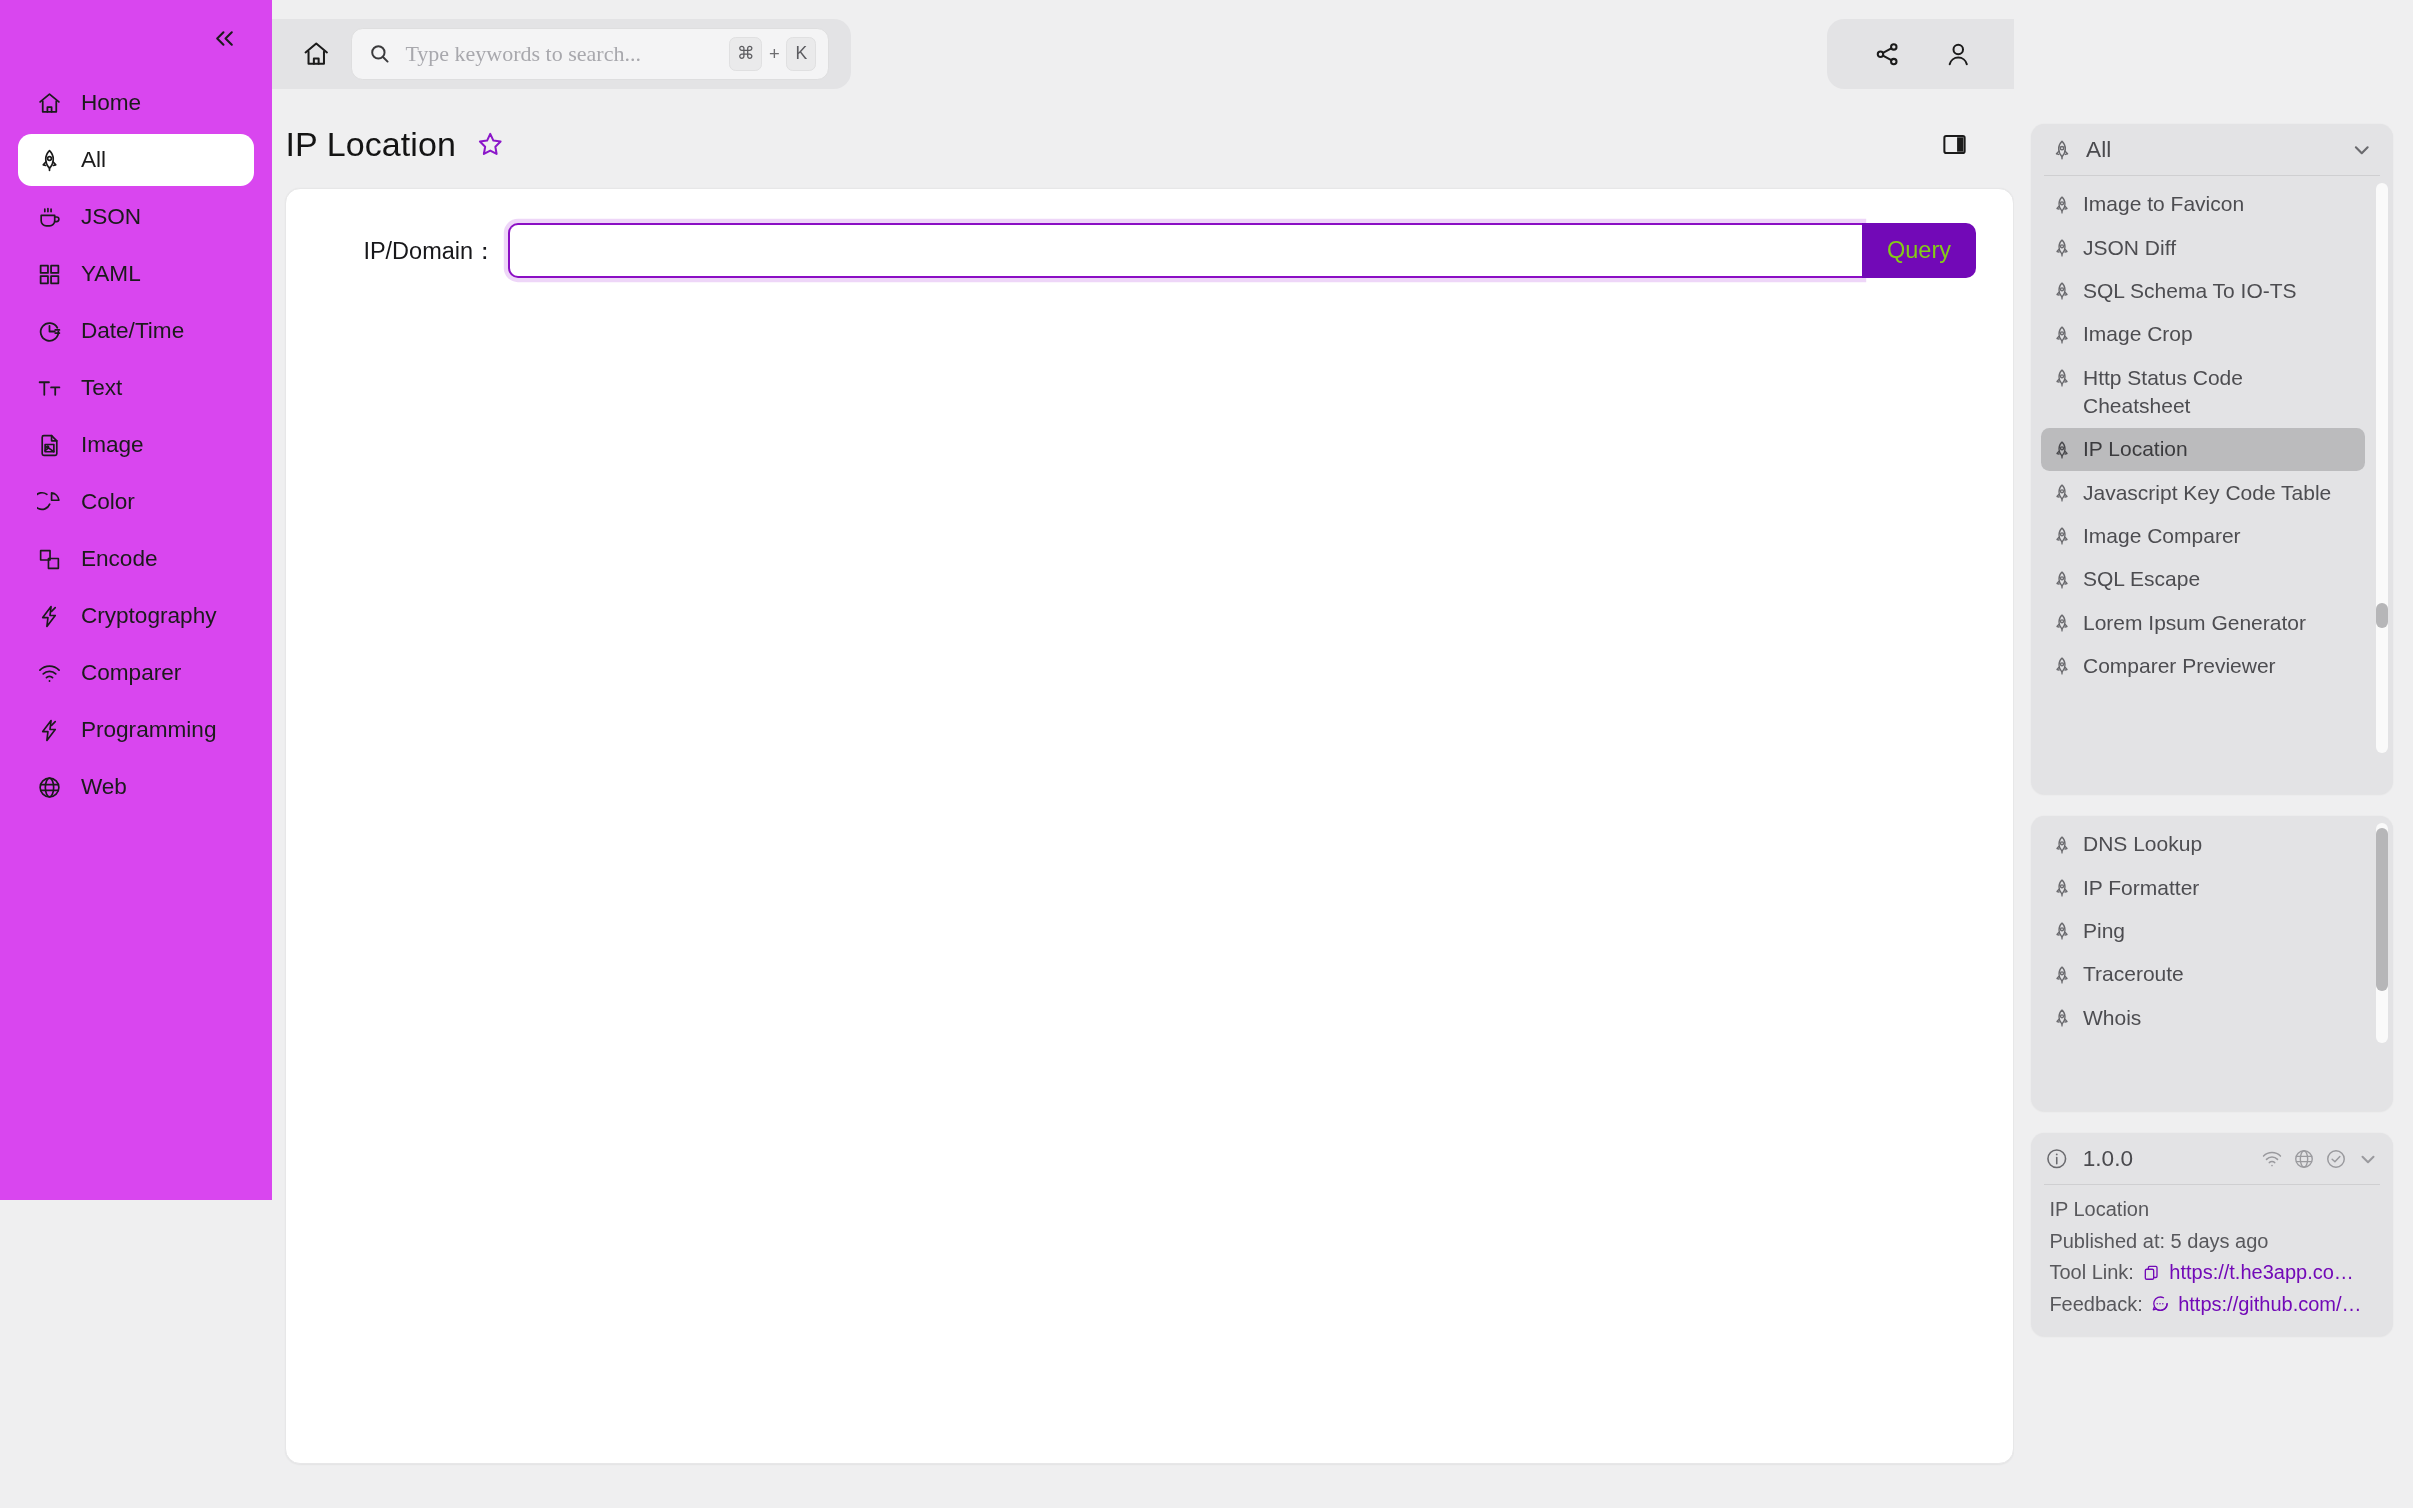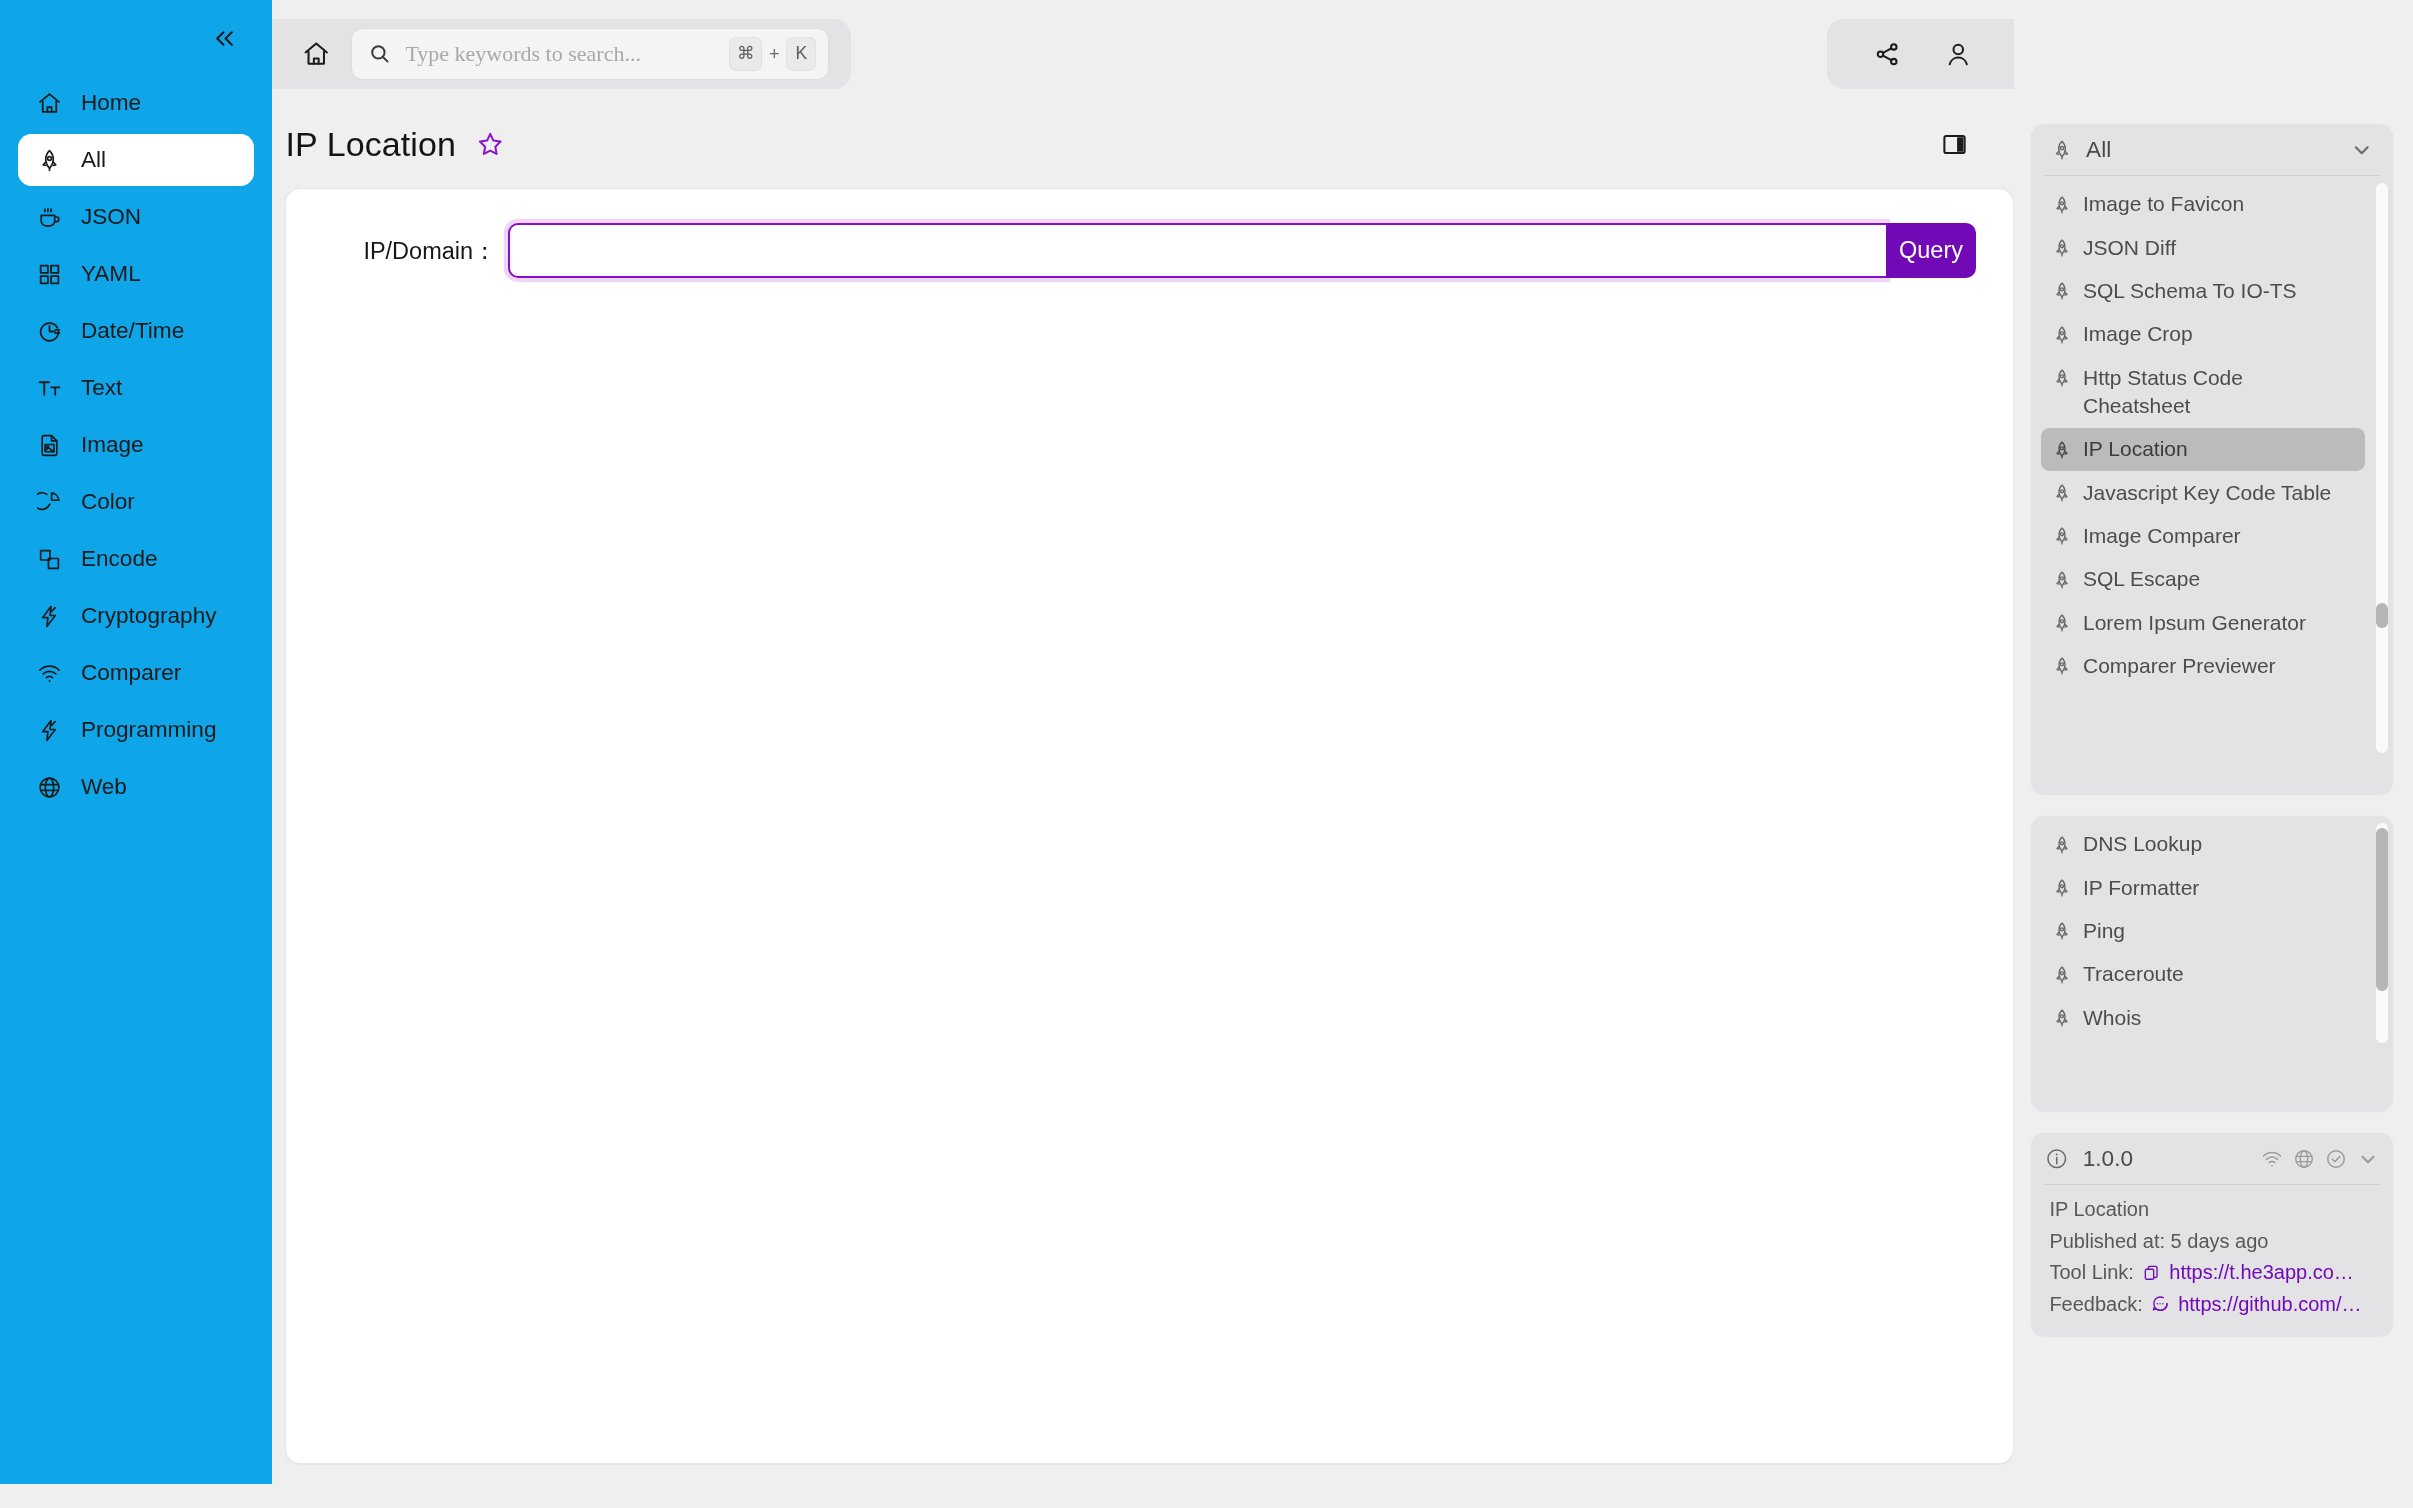--- a/index.html
+++ b/index.html
@@ -6,22 +6,22 @@
   html, body {
     width: 2413px; height: 1508px;
     background: #efeff0;
     font-family: "Liberation Sans", sans-serif;
     overflow: hidden;
   }
   .app { display: flex; width: 2413px; height: 1508px; }
 
   
   .sidebar {
-    width: 272px; height: 1484px;
-    background: #0ea5e9;
+    width: 272px; height: 1200px;
+    background: #d946ef;
     flex: 0 0 272px;
     position: relative;
   }
   .collapse-row { height: 77px; display: flex; align-items: center; justify-content: flex-end; padding-right: 30px; }
   .collapse-btn { width: 35px; height: 35px; display: flex; align-items: center; justify-content: center; cursor: pointer; }
   .collapse-btn svg { width: 25px; height: 25px; }
   .nav { padding: 0 18.4px; display: flex; flex-direction: column; gap: 5px; }
   .nav-item {
     height: 52px; display: flex; align-items: center; gap: 17px;
     padding: 0 17px; border-radius: 13.4px; cursor: pointer;
@@ -102,22 +102,22 @@
   .ipinput {
     flex: 1 1 auto; height: 55px; min-width: 0;
     border: 2.5px solid #8b0ec4; border-right: none;
     border-radius: 10px 0 0 10px;
     box-shadow: 0 0 0 4.2px rgba(158,25,215,0.18);
     font-size: 22px; padding: 0 17px; outline: none;
     font-family: "Liberation Sans", sans-serif; color: #1a1a1a;
     background: #fff;
   }
   .query-btn {
-    flex: 0 0 auto; height: 55px; padding: 0 13px;
-    background: #7209b7; color: #ffffff; border: none;
+    flex: 0 0 auto; height: 55px; padding: 0 25px;
+    background: #7209b7; color: #84cc16; border: none;
     border-radius: 0 10px 10px 0;
     font-size: 23.5px; font-family: "Liberation Sans", sans-serif;
     cursor: pointer;
   }
 
   
   .rail {
     width: 399px; flex: 0 0 399px; height: 1508px;
     padding: 124px 20px 25px 17px;
     display: flex; flex-direction: column; gap: 22px;

